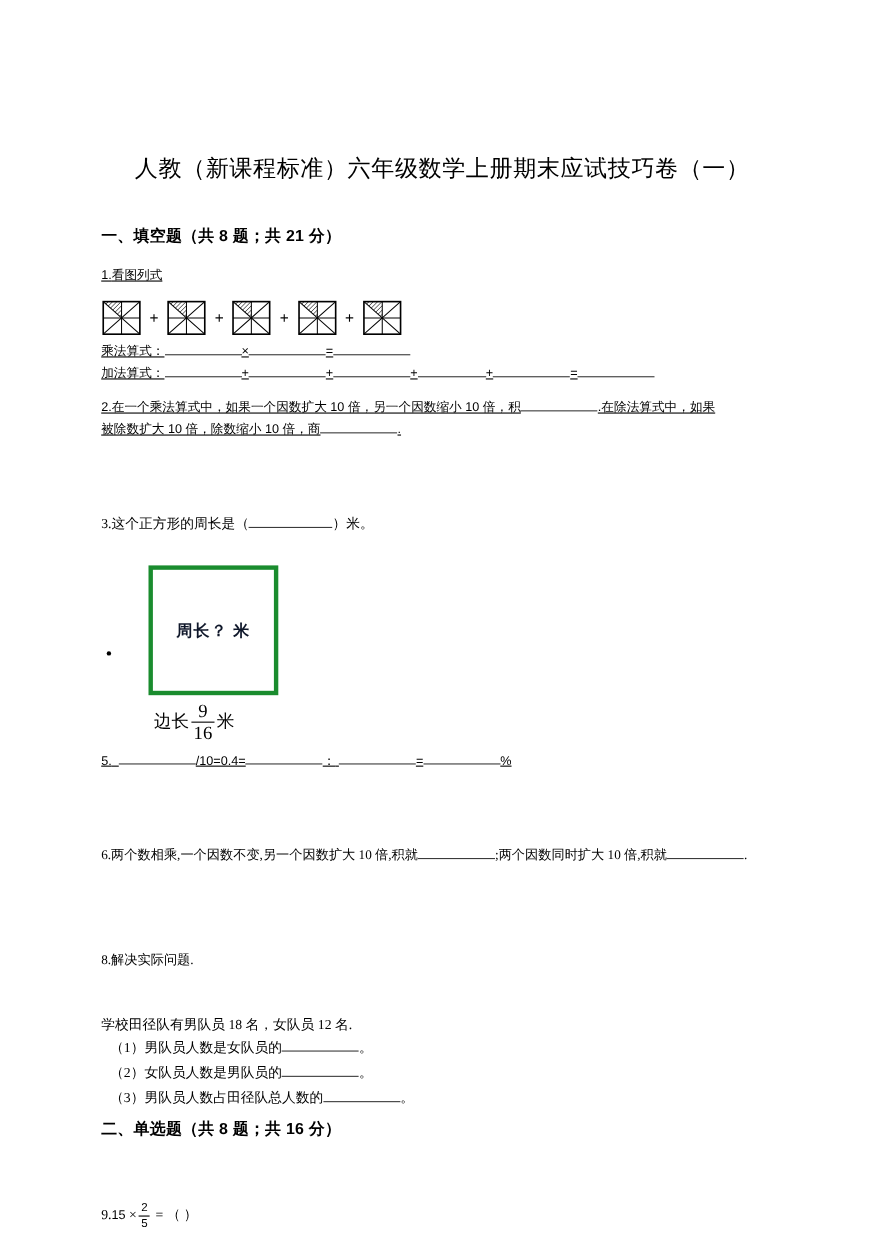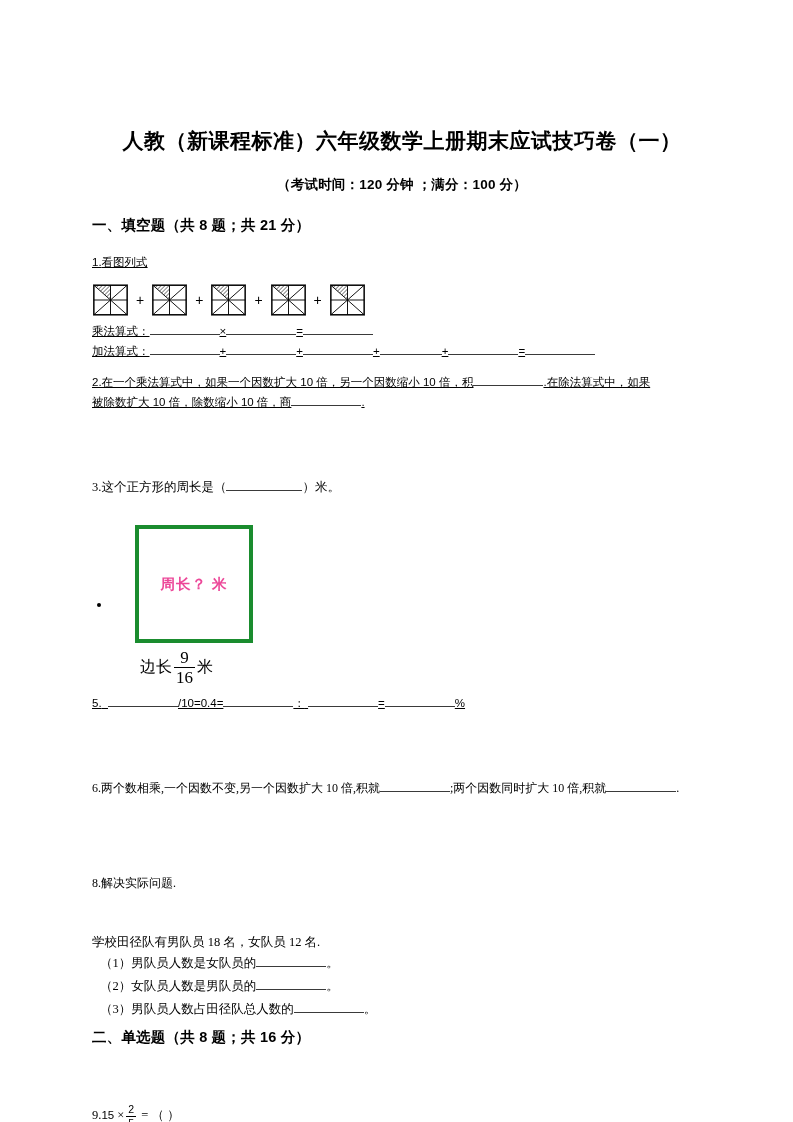--- a/index.html
+++ b/index.html
@@ -25,25 +25,25 @@
   .content {
     position: absolute;
     left: 92px;
     top: 0;
     width: 620px;
   }
 
   
   .doc-title {
     font-family: "Liberation Sans", "DejaVu Sans", sans-serif;
-    font-weight: bold;
+    font-weight: normal;
     font-size: 21px;
     text-align: center;
     letter-spacing: 0.5px;
-    margin: 4px;
+    margin: 17px;
     padding-top: 124px;
     line-height: 1.2;
     white-space: nowrap;
   }
   .doc-subtitle {
     font-family: "Liberation Sans", "DejaVu Sans", sans-serif;
     font-weight: bold;
     font-size: 13.5px;
     text-align: center;
     margin: 0;
@@ -129,21 +129,21 @@
     height: 118px;
     border: 4px solid #1a8c2e;
     box-sizing: border-box;
   }
   .green-square .inner-label {
     position: absolute;
     left: 0;
     right: 0;
     top: 46px;
     text-align: center;
-    color: #ec4899;
+    color: #0f172a;
     font-family: "Liberation Sans", "DejaVu Sans", sans-serif;
     font-weight: bold;
     font-size: 14.5px;
     letter-spacing: 1px;
   }
   .side-label {
     position: absolute;
     left: 48px;
     top: 134px;
     display: flex;
@@ -193,21 +193,20 @@
     font-size: 11.5px;
   }
 </style>
 </head>
 <body>
 
 <div class="page">
   <div class="content">
 
     <h1 class="doc-title">人教（新课程标准）六年级数学上册期末应试技巧卷（一）</h1>
-    <div class="doc-subtitle">（考试时间：120 分钟 ；满分：100 分）</div>
 
     <div class="section-head sec1">一、填空题（共 8 题；共 21 分）</div>
 
     <div class="gap-md"></div>
 
     <div class="q q-sans">
       <span>1.</span><span>看图列式</span>
     </div>
 
     <div class="fig-row">

